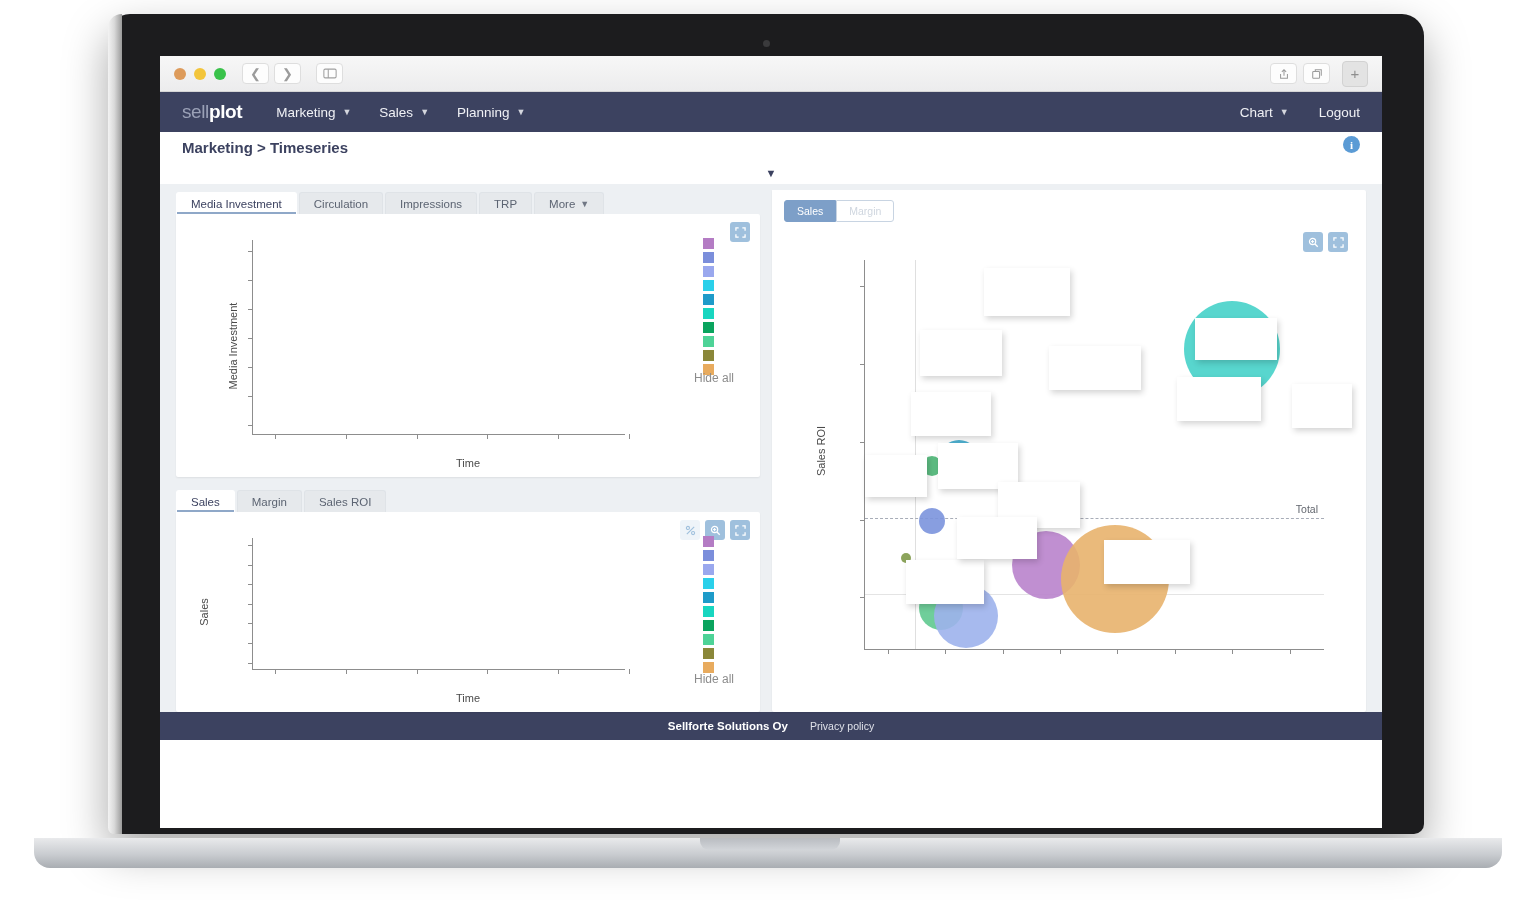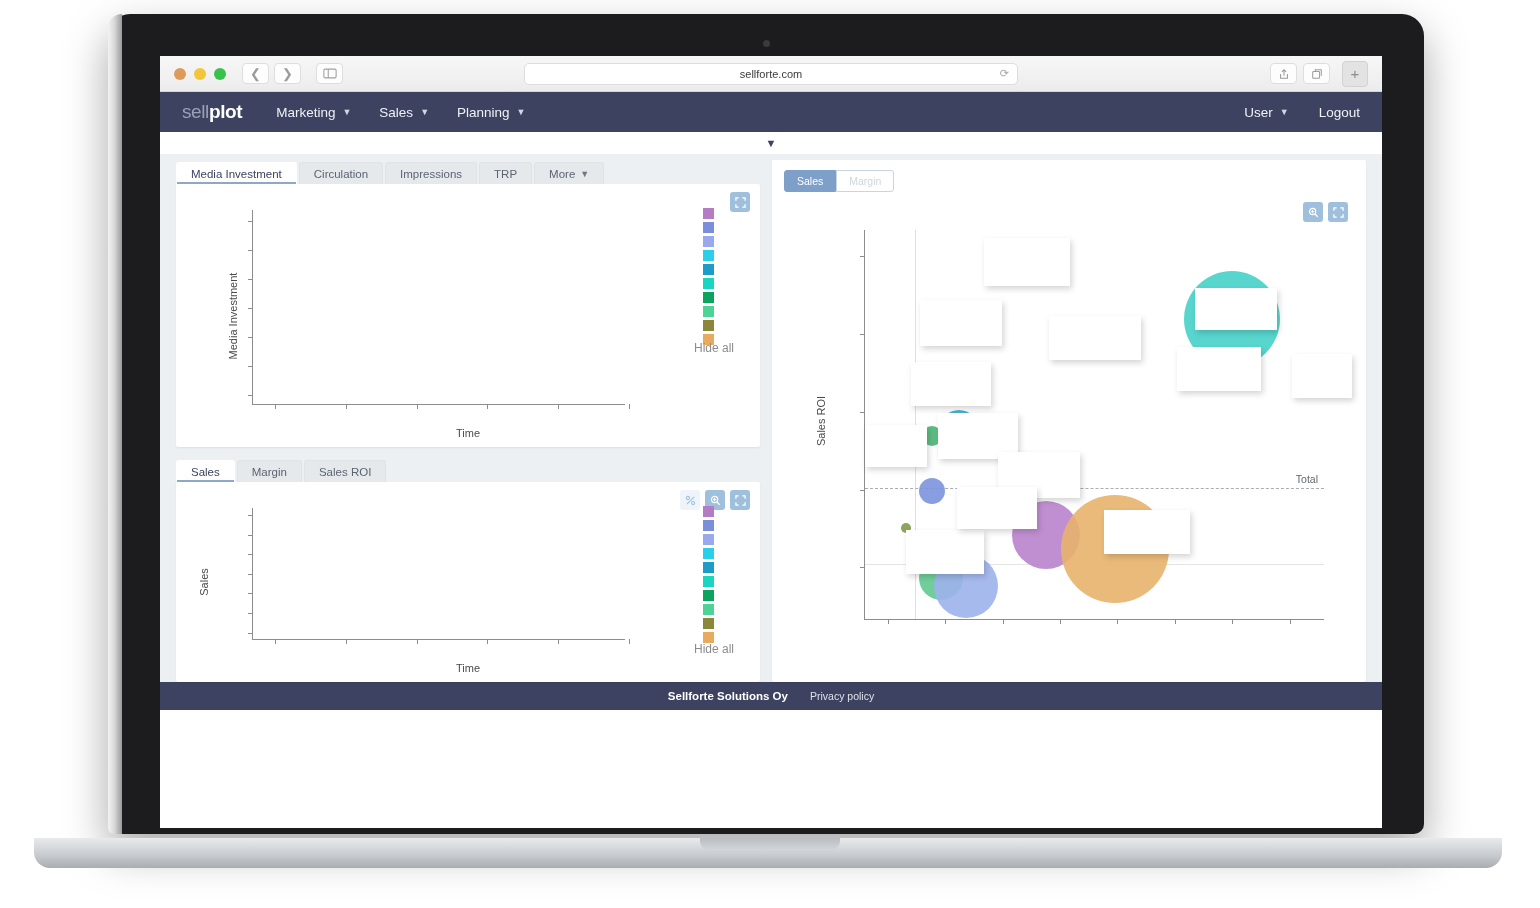--- a/index.html
+++ b/index.html
@@ -279,24 +279,20 @@
       </div>
       <div class="nav-btns">
         <div class="chrome-btn">❮</div>
         <div class="chrome-btn">❯</div>
         <div class="chrome-btn sidebar-btn">
           <svg viewBox="0 0 16 12" width="14" height="11">
               <rect x="1" y="1" width="14" height="10" fill="none" stroke="#a0a0a0" stroke-width="1.2" rx="1.5"></rect>
               <line x1="6" y1="1" x2="6" y2="11" stroke="#a0a0a0" stroke-width="1.2"></line>
             </svg>
         </div>
-      </div>
-      <div class="url-field">
-        <span>sellforte.com</span>
-        <span class="url-reload">⟳</span>
       </div>
       <div class="chrome-right">
         <div class="chrome-btn">
           <svg viewBox="0 0 14 14" width="12" height="12">
               <path d="M7 2 L7 9 M4.5 4.5 L7 2 L9.5 4.5" stroke="#9b9b9b" stroke-width="1.2" fill="none"></path>
               <path d="M3 7 L3 12 L11 12 L11 7" stroke="#9b9b9b" stroke-width="1.2" fill="none"></path>
             </svg>
         </div>
         <div class="chrome-btn">
           <svg viewBox="0 0 14 14" width="12" height="12">
@@ -319,29 +315,33 @@
       <div class="nav-item">
         <span>Sales</span>
         <span class="caret">▼</span>
       </div>
       <div class="nav-item">
         <span>Planning</span>
         <span class="caret">▼</span>
       </div>
       <div class="nav-right">
         <div class="nav-item">
-          <span>User</span>
+          <span>Chart</span>
           <span class="caret">▼</span>
         </div>
         <div class="nav-item">
           <span>Logout</span>
         </div>
       </div>
     </div>
 
+    <div class="crumb-bar">
+      <div class="crumb">Marketing &gt; Timeseries</div>
+      <div class="info-icon">i</div>
+    </div>
     <div class="filter-toggle">
       <span>▼</span>
     </div>
 
     <div class="workspace">
 
       <div class="col-left">
 
         <div style="display:flex;flex-direction:column;height:287px;">
           <div class="tabrow">

